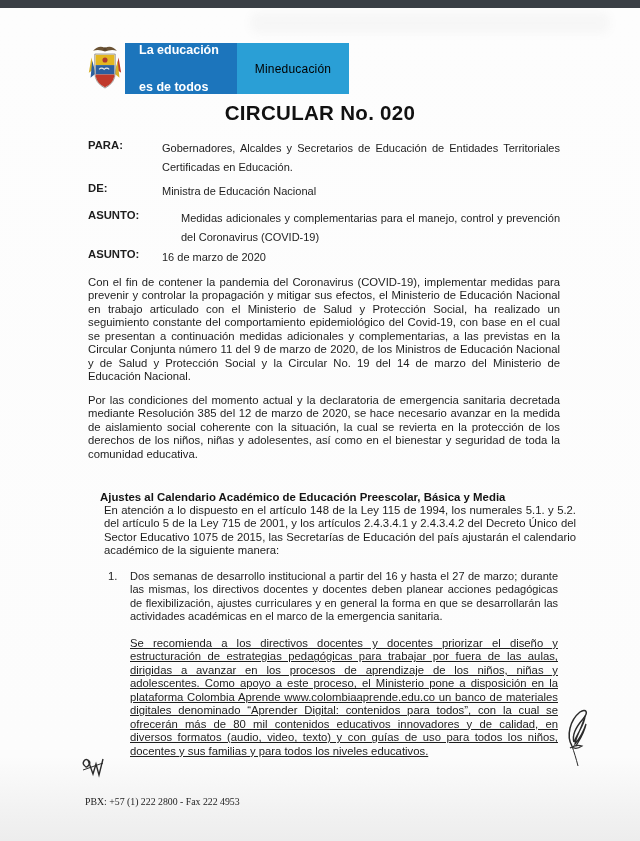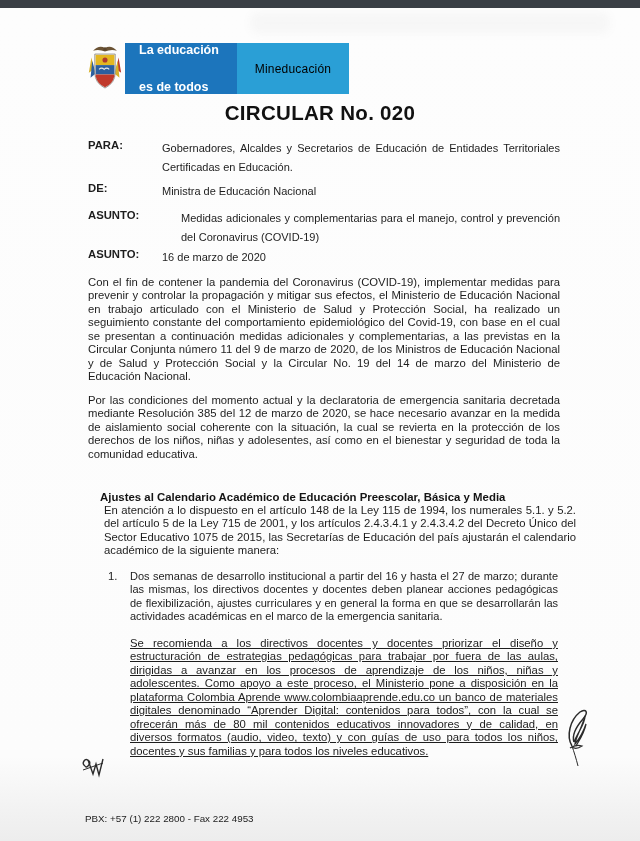--- a/index.html
+++ b/index.html
@@ -104,21 +104,21 @@
   }
   
   .mark-initials { position: absolute; top: 754px; left: 80px; width: 26px; height: 26px; }
   .mark-margin   { position: absolute; top: 706px; left: 558px; width: 38px; height: 64px; }
   
   .footer-line {
     position: absolute; left: 85px; margin: 0;
     font-size: 9.8px; color: #222;
   }
   .footer-address { top: 793px; }
-  .footer-phone   { top: 813px; }
+  .footer-phone   { top: 796px; font-family: Liberation Serif, serif; }
 </style>
 </head>
 <body>
 
 <div class="page">
 
   <div class="scan-bar-top"></div>
   <div class="ghost-bleed"></div>
 
   <div class="letterhead">

